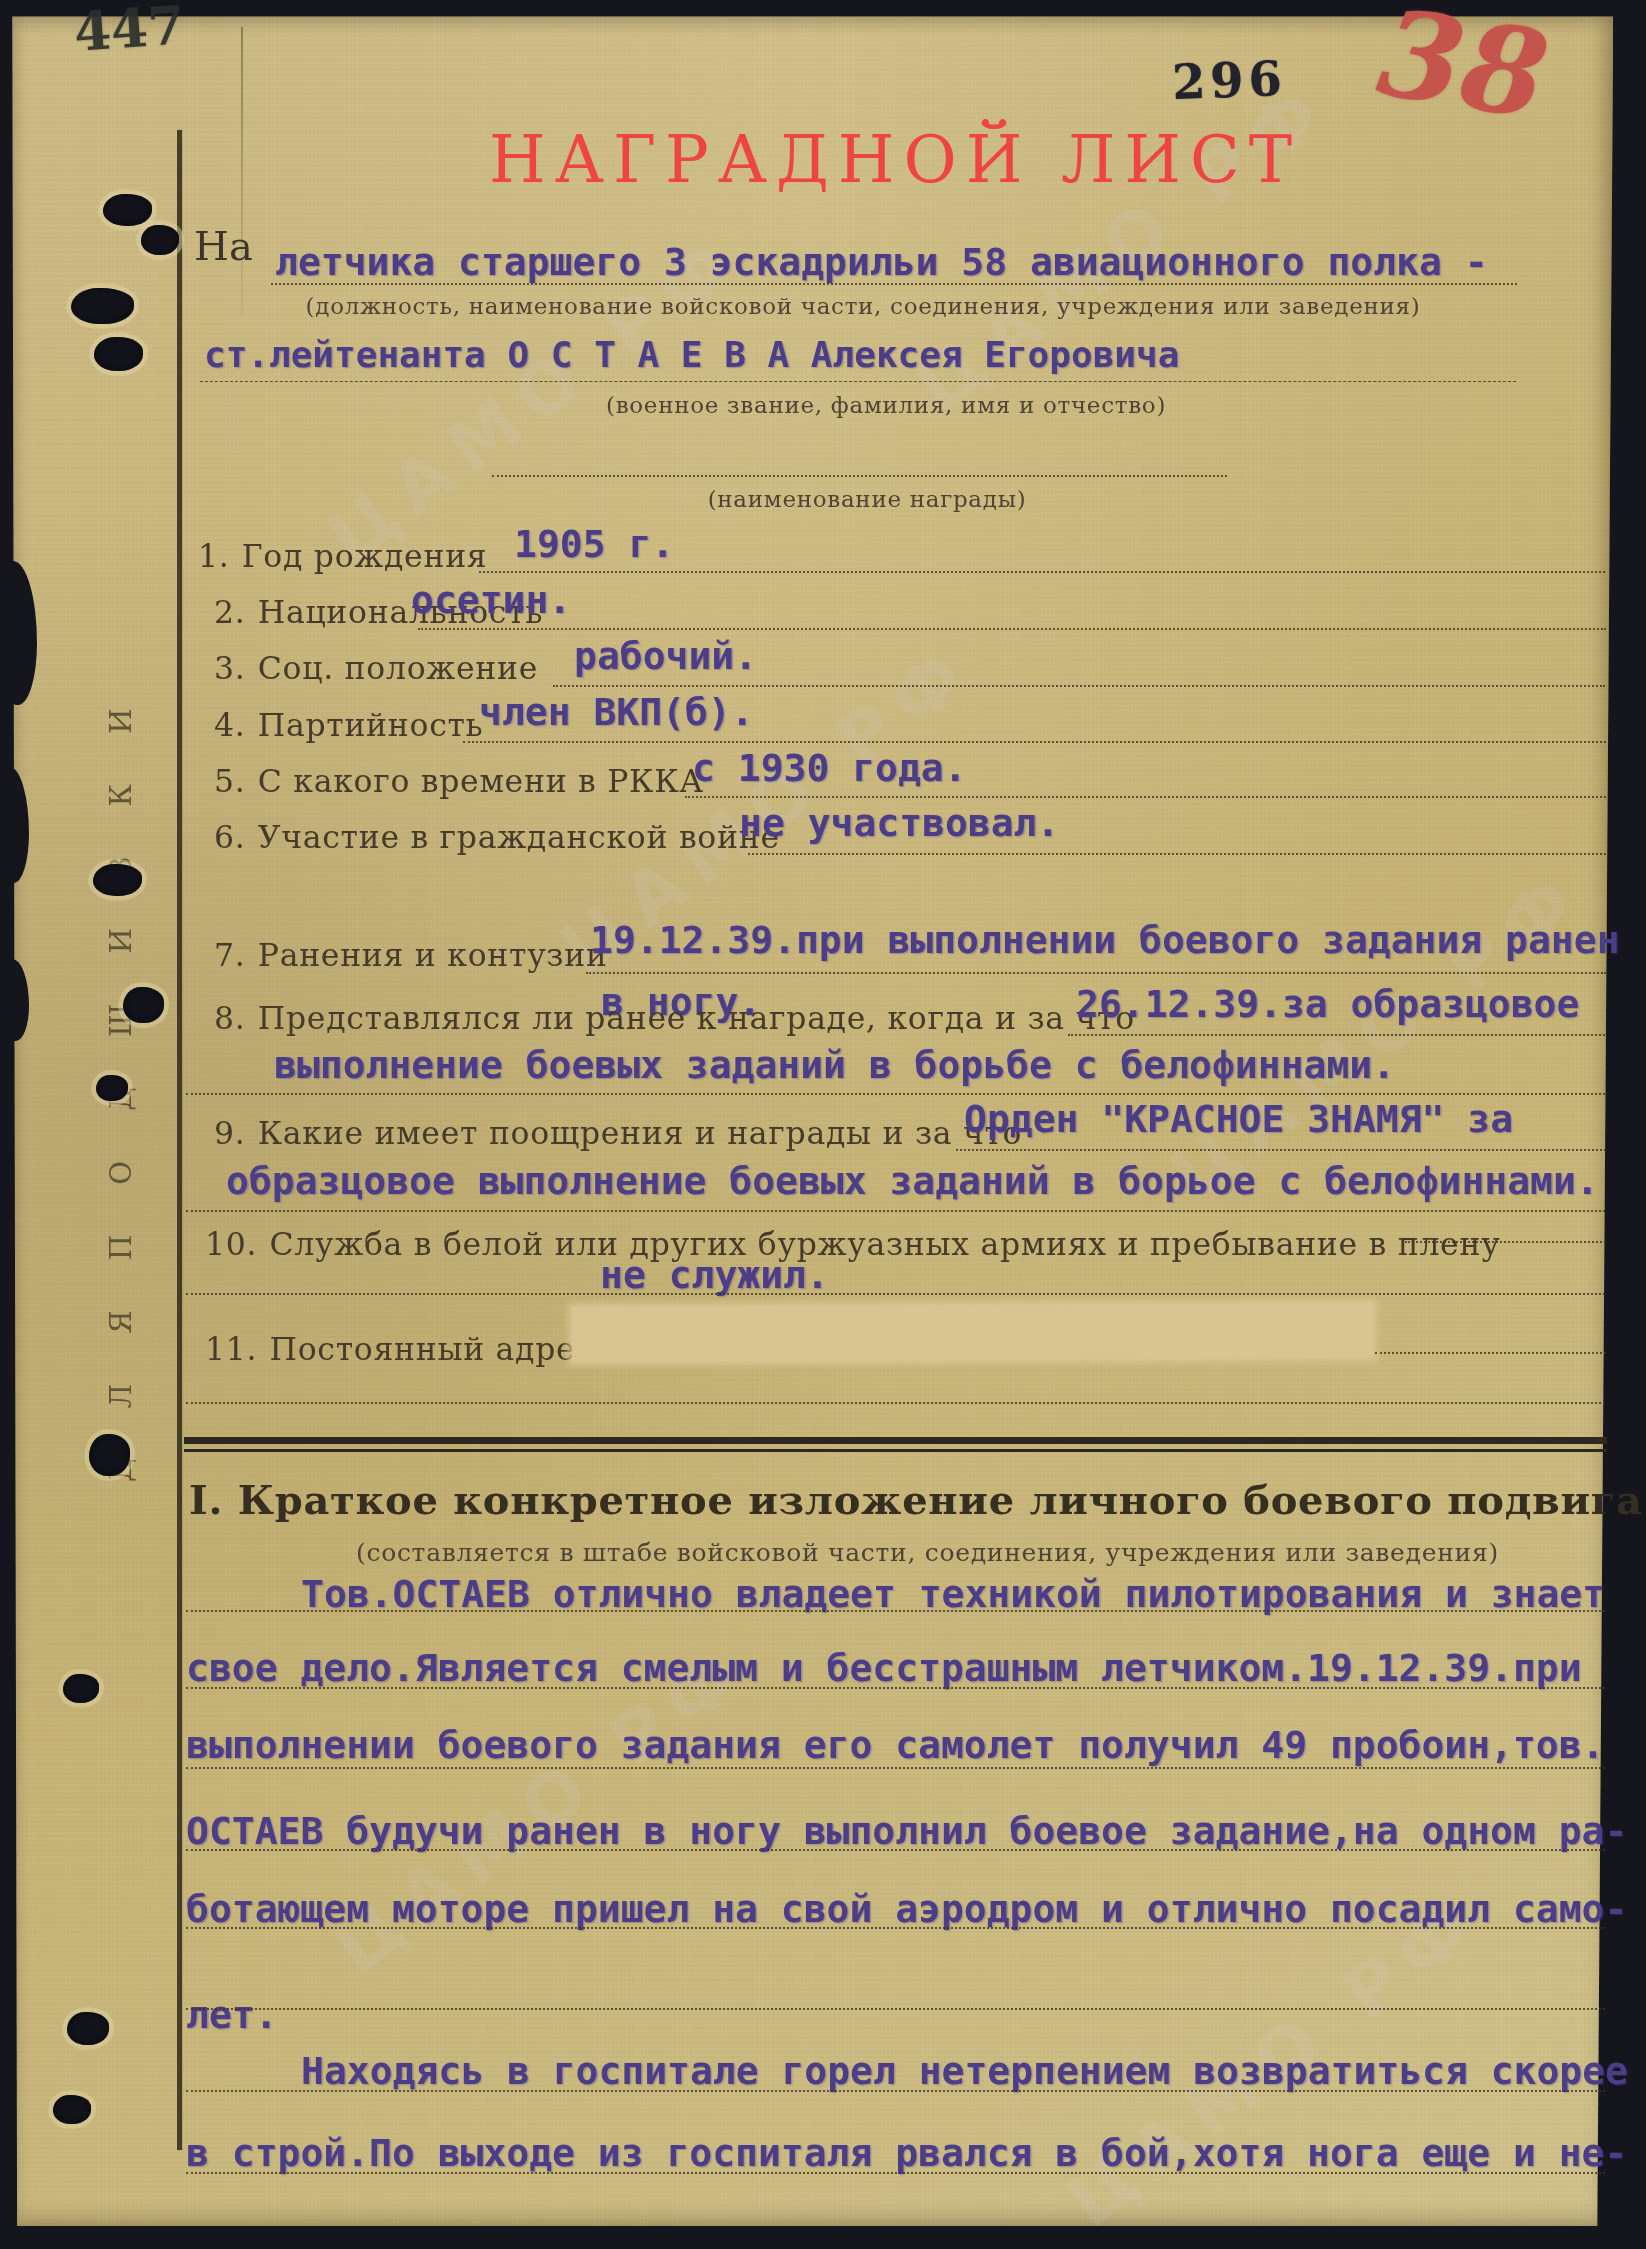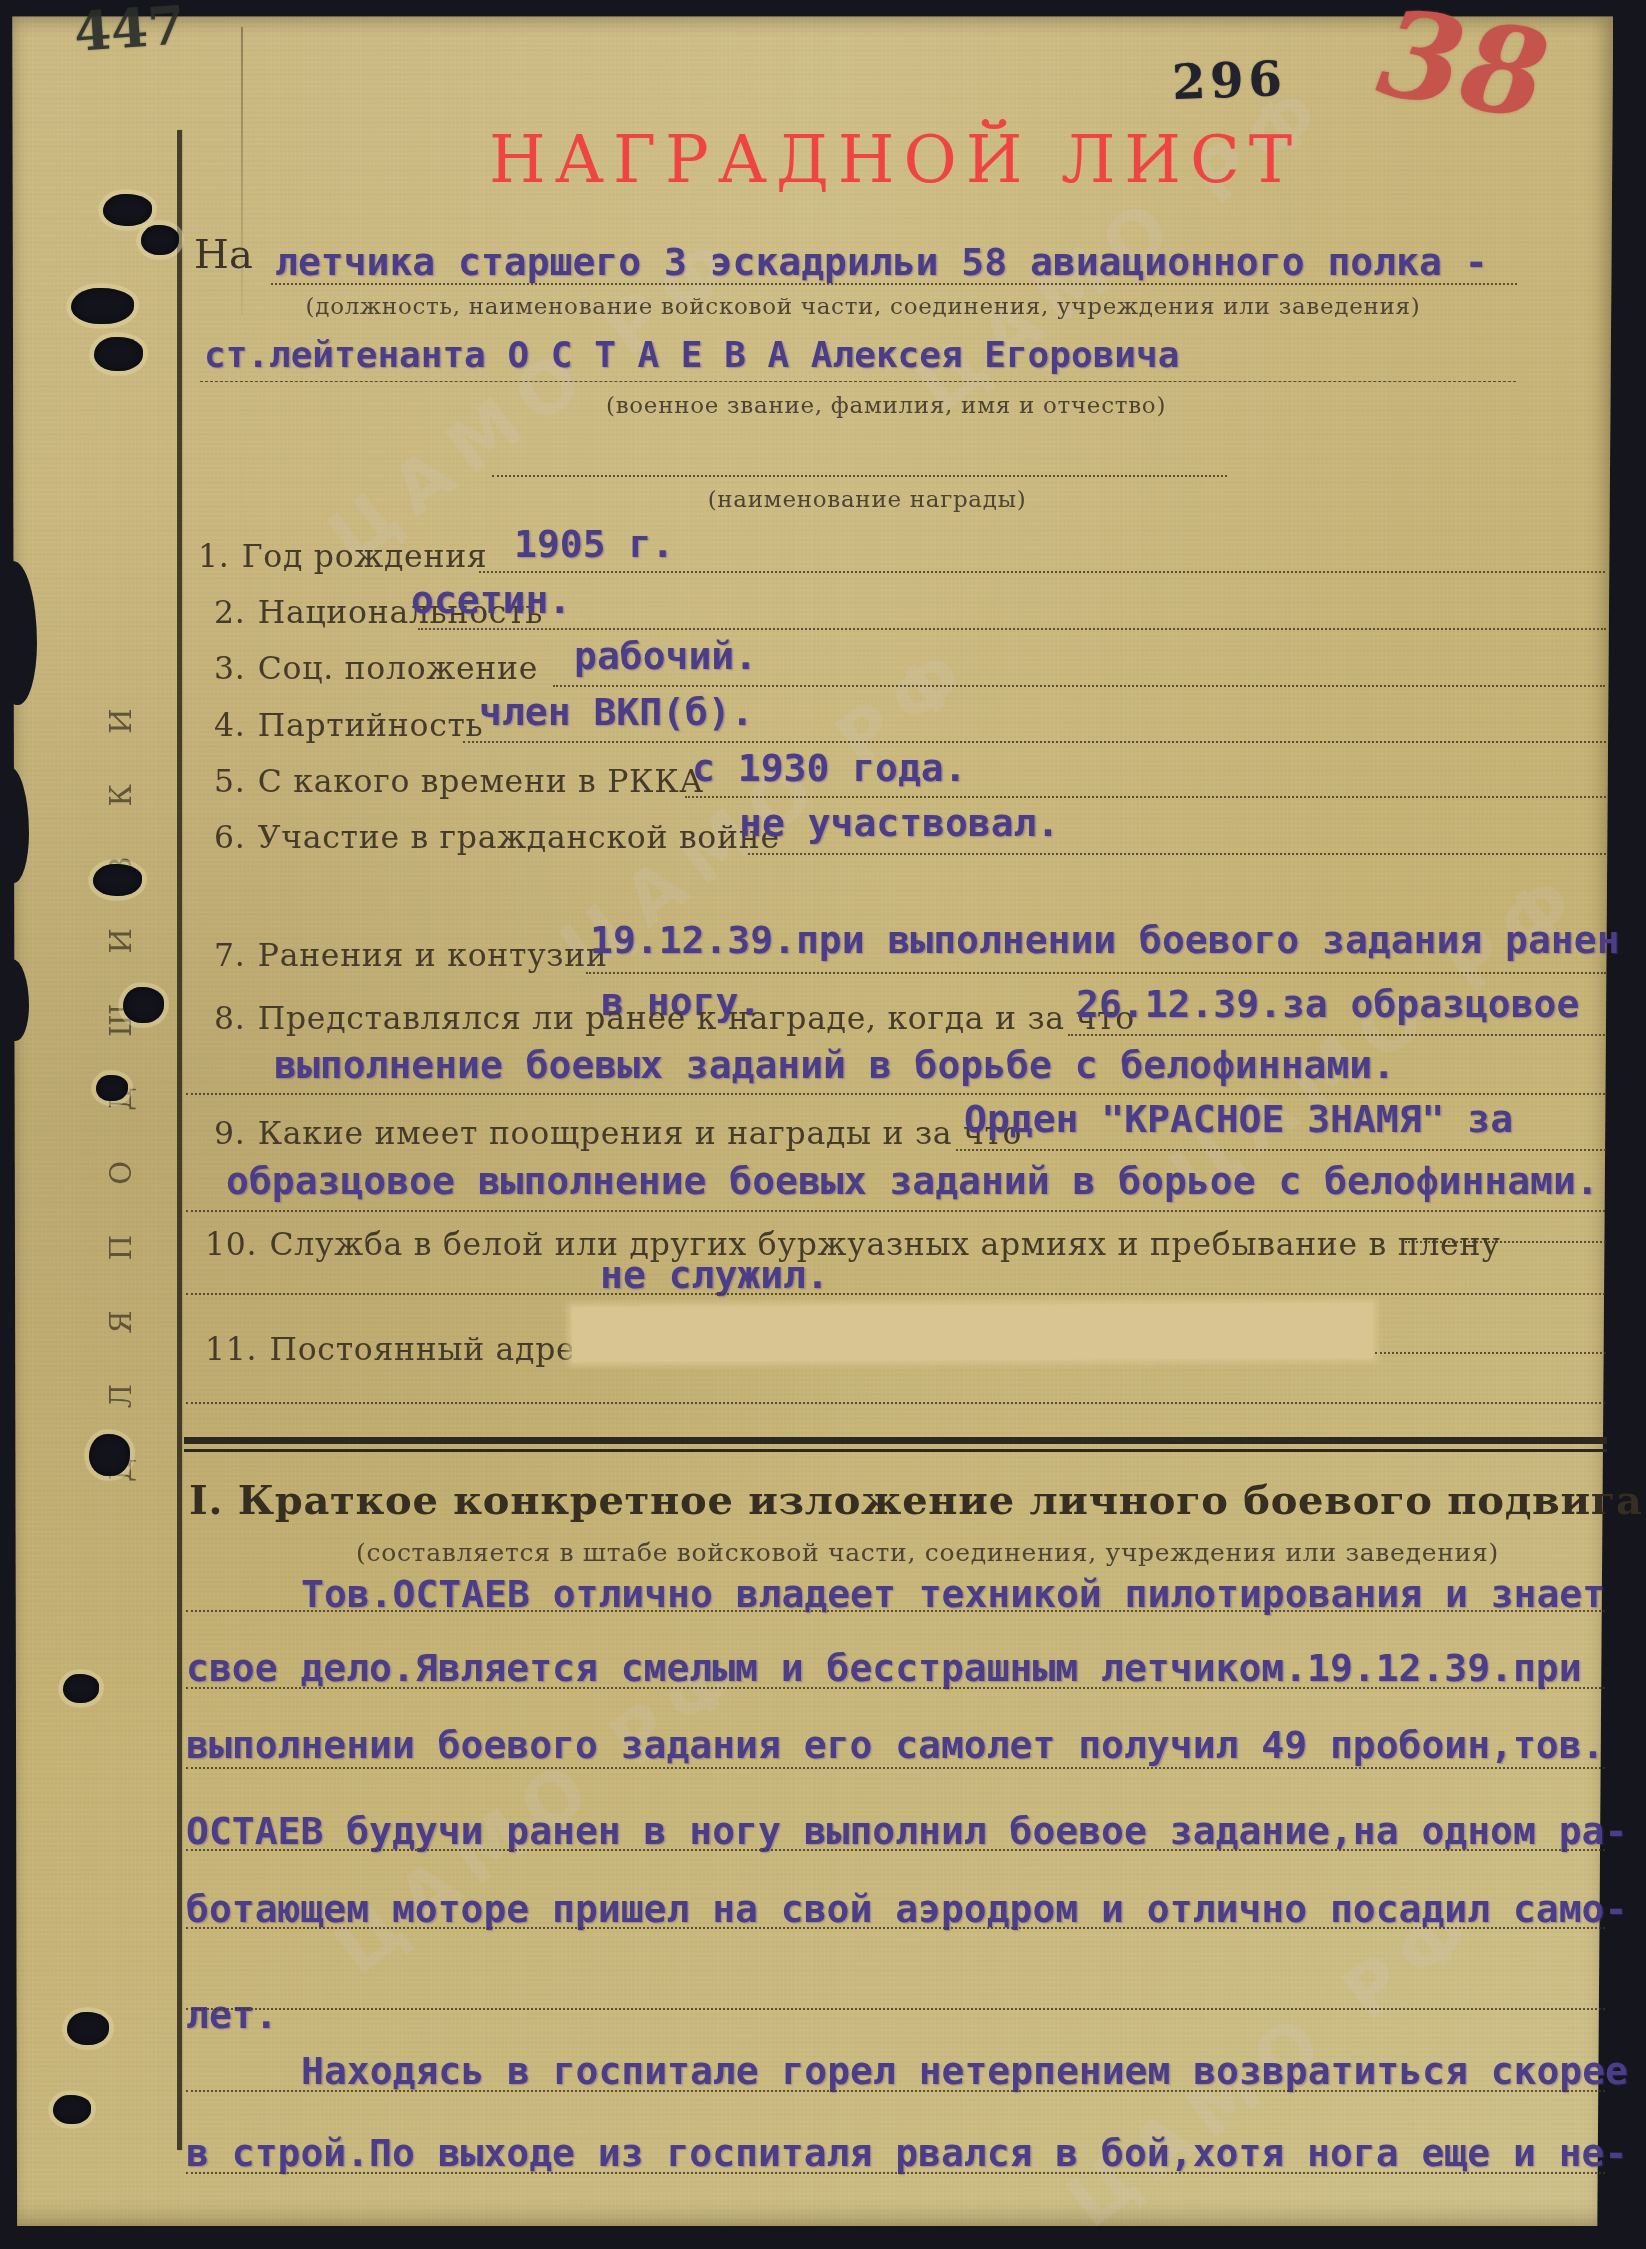--- a/index.html
+++ b/index.html
@@ -76,21 +76,21 @@
   <div class="abs hole" style="left:63px;top:1674px;width:36px;height:29px;"></div>
   <div class="abs hole" style="left:67px;top:2012px;width:42px;height:33px;"></div>
   <div class="abs hole" style="left:53px;top:2095px;width:38px;height:29px;"></div>
 
   <div class="abs hand447" style="left:74px;top:-2.7px;">447</div>
   <div class="abs stamp296" style="left:1172px;top:52px;">296</div>
   <div class="abs red38" style="left:1380px;top:-6.8px;">38</div>
 
   <div class="abs title" style="left:489px;top:122px;">НАГРАДНОЙ ЛИСТ</div>
 
-  <div class="abs na" style="left:194px;top:231px;text-align:center;">На</div>
+  <div class="abs na" style="left:194px;top:223px;text-align:center;">На</div>
   <div class="abs typed" style="left:275px;top:240px;">летчика старшего 3 эскадрильи 58 авиационного полка -</div>
   <div class="abs dotline" style="left:271px;top:283px;width:1246px;"></div>
   <div class="abs caption" style="left:288px;top:293px;width:1150px;">(должность, наименование войсковой части, соединения, учреждения или заведения)</div>
 
   <div class="abs typed t53" style="left:204px;top:334px;">ст.лейтенанта  О С Т А Е В А  Алексея Егоровича</div>
   <div class="abs dashline" style="left:200px;top:381px;width:1316px;"></div>
   <div class="abs caption" style="left:606px;top:392px;width:548px;">(военное звание, фамилия, имя и отчество)</div>
 
   <div class="abs dotline" style="left:492px;top:475px;width:735px;"></div>
   <div class="abs caption" style="left:693px;top:486px;width:348px;">(наименование награды)</div>

